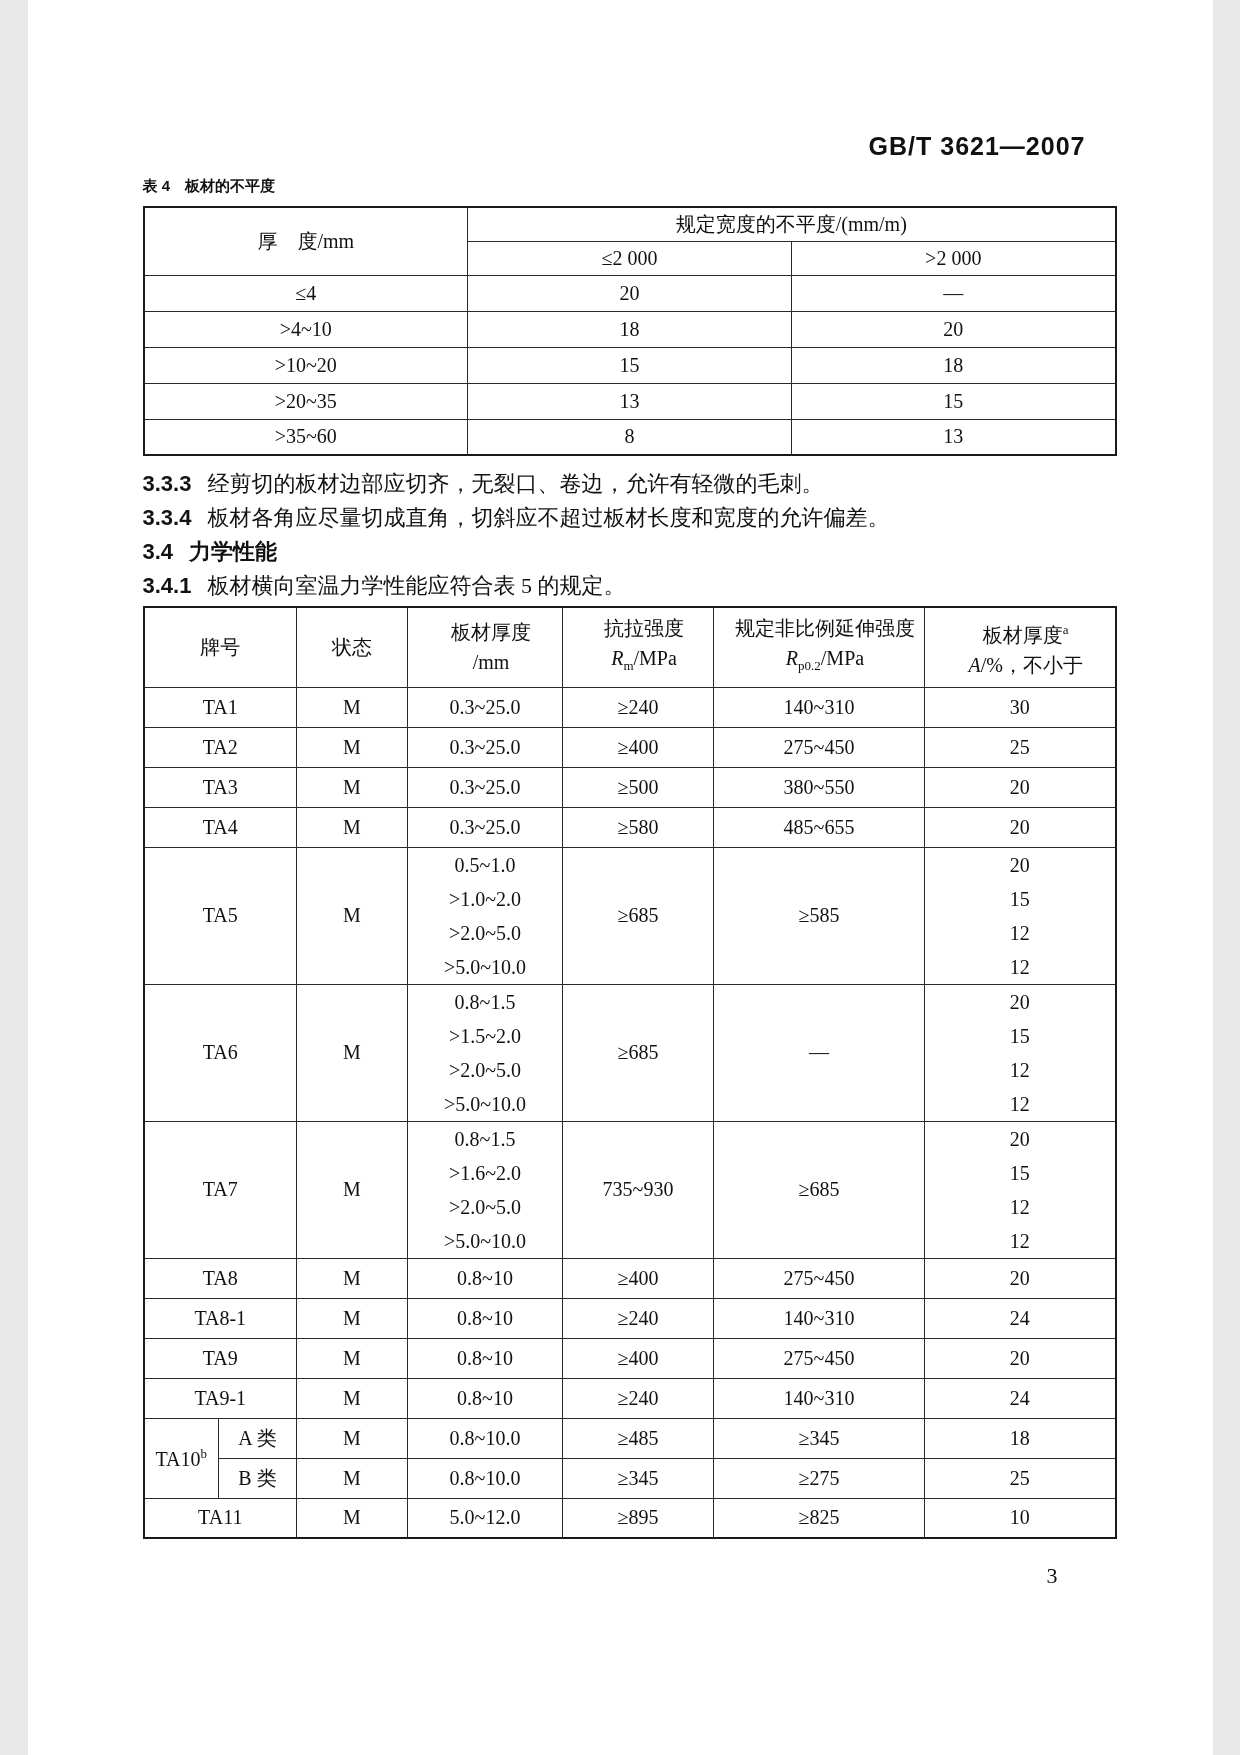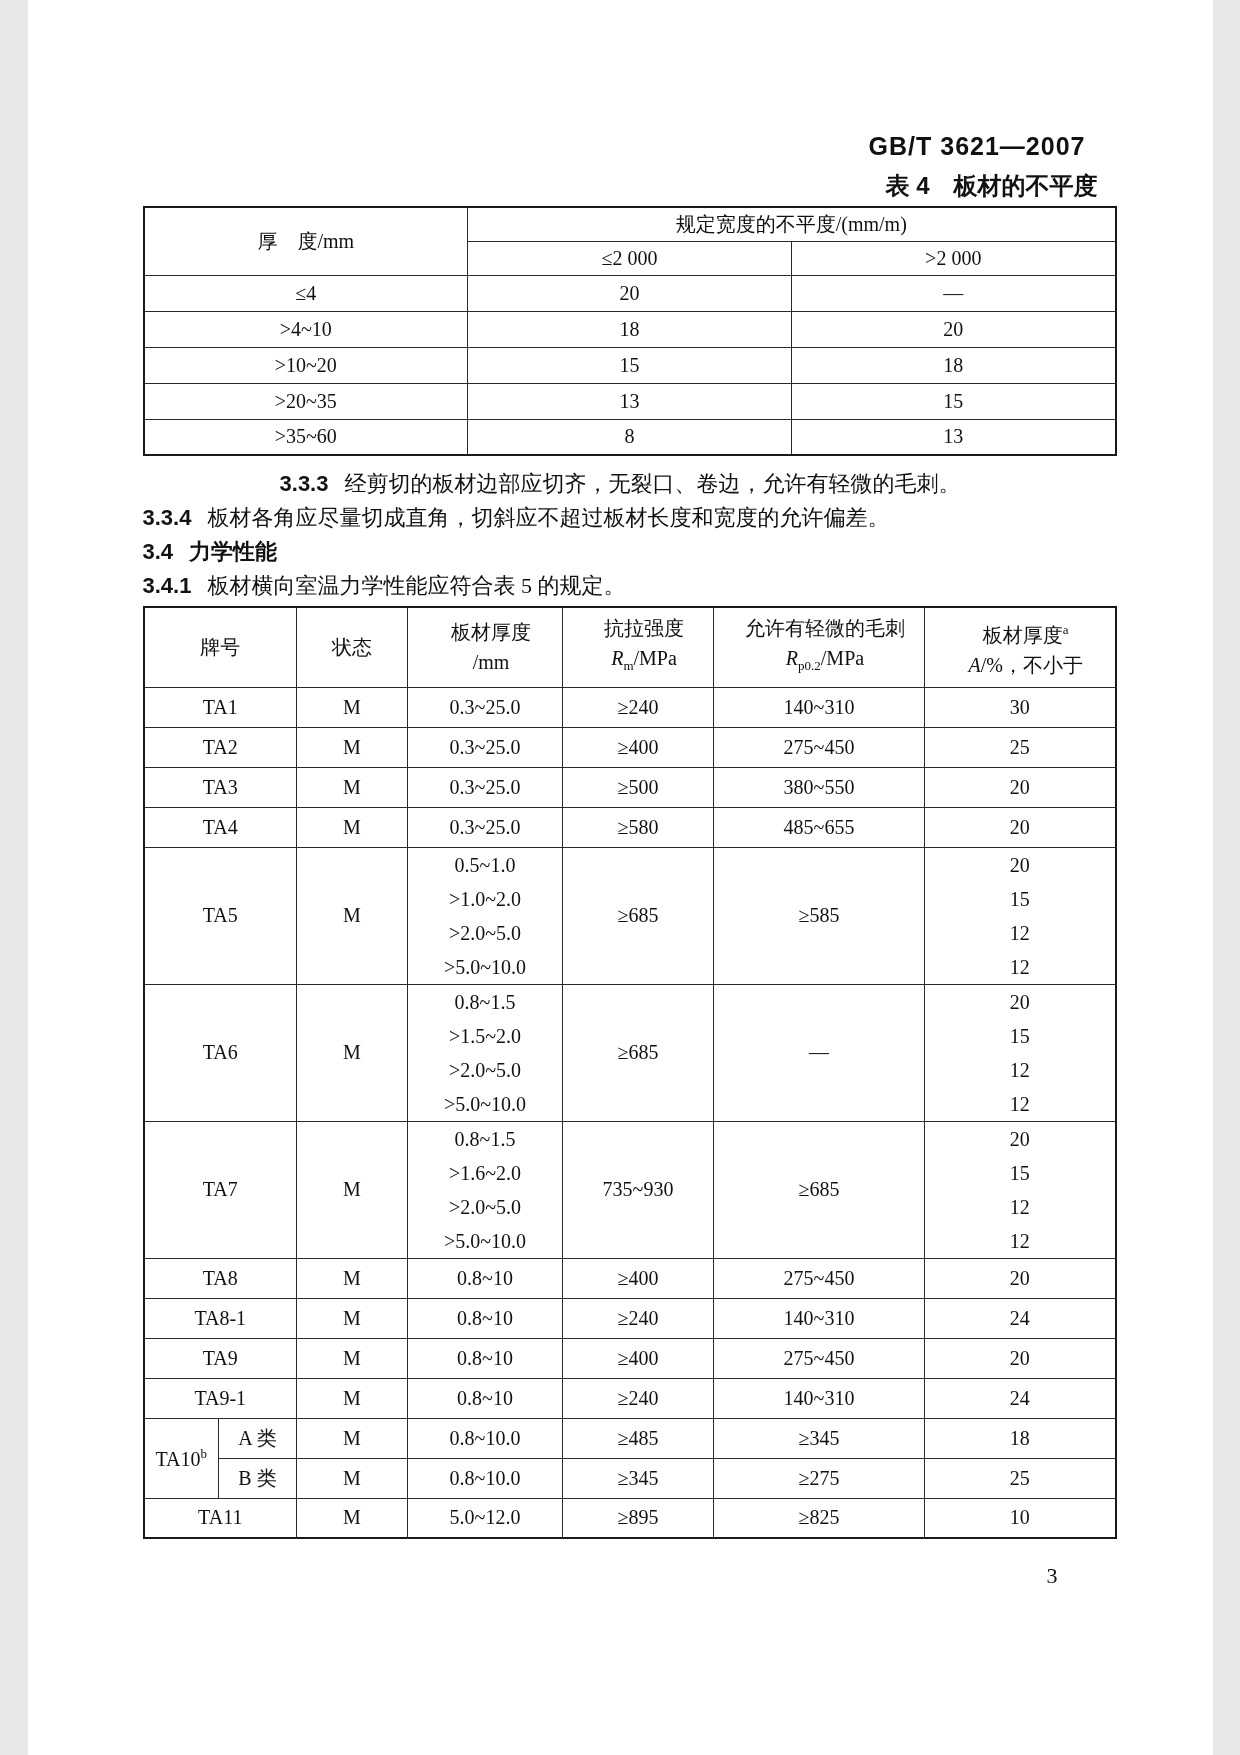--- a/index.html
+++ b/index.html
@@ -19,25 +19,25 @@
     font-weight:bold;
     font-size:25px;
     line-height:28px;
     letter-spacing:1px;
     padding-right:12px;
     font-family:"Liberation Sans","DejaVu Sans",sans-serif;
   }
   .para{font-size:22px;line-height:28px;margin:0;}
   .intro{margin-top:18px;}
   .clause{margin-top:6px;}
-  .clause-first{margin-top:14px;text-align:center;}
+  .clause-first{margin-top:14px;}
   .clause-num{font-weight:bold;font-family:"Liberation Sans","DejaVu Sans",sans-serif;margin-right:16px;}
   .bold-heading{font-weight:bold;font-family:"Liberation Sans","DejaVu Sans",sans-serif;}
   .tbl-title{
-    text-align:right;font-weight:bold;font-size:24px;line-height:28px;
+    text-align:left;font-weight:bold;font-size:15px;line-height:28px;
     font-family:"Liberation Sans","DejaVu Sans",sans-serif;
   }
   .t4-title{margin-top:12px;margin-bottom:6px;}
   .t5-title{margin-top:6px;margin-bottom:6px;}
   table{
     border-collapse:collapse;
     table-layout:fixed;
     margin:6px auto 0 auto;
     width:972px;
     border:2px solid #1a1a1a;
@@ -151,21 +151,21 @@
         <td>状态</td>
         <td>
           <div class="hdr-line">板材厚度</div>
           <div class="hdr-line">/mm</div>
         </td>
         <td>
           <div class="hdr-line">抗拉强度</div>
           <div class="hdr-line"><i>R</i><sub>m</sub><span>/MPa</span></div>
         </td>
         <td>
-          <div class="hdr-line">允许有轻微的毛刺</div>
+          <div class="hdr-line">规定非比例延伸强度</div>
           <div class="hdr-line"><i>R</i><sub>p0.2</sub><span>/MPa</span></div>
         </td>
         <td>
           <div class="hdr-line"><span>板材厚度</span><sup>a</sup></div>
           <div class="hdr-line"><i>A</i><span>/%，不小于</span></div>
         </td>
       </tr>
 
       <tr class="r">
         <td colspan="2">TA1</td>

